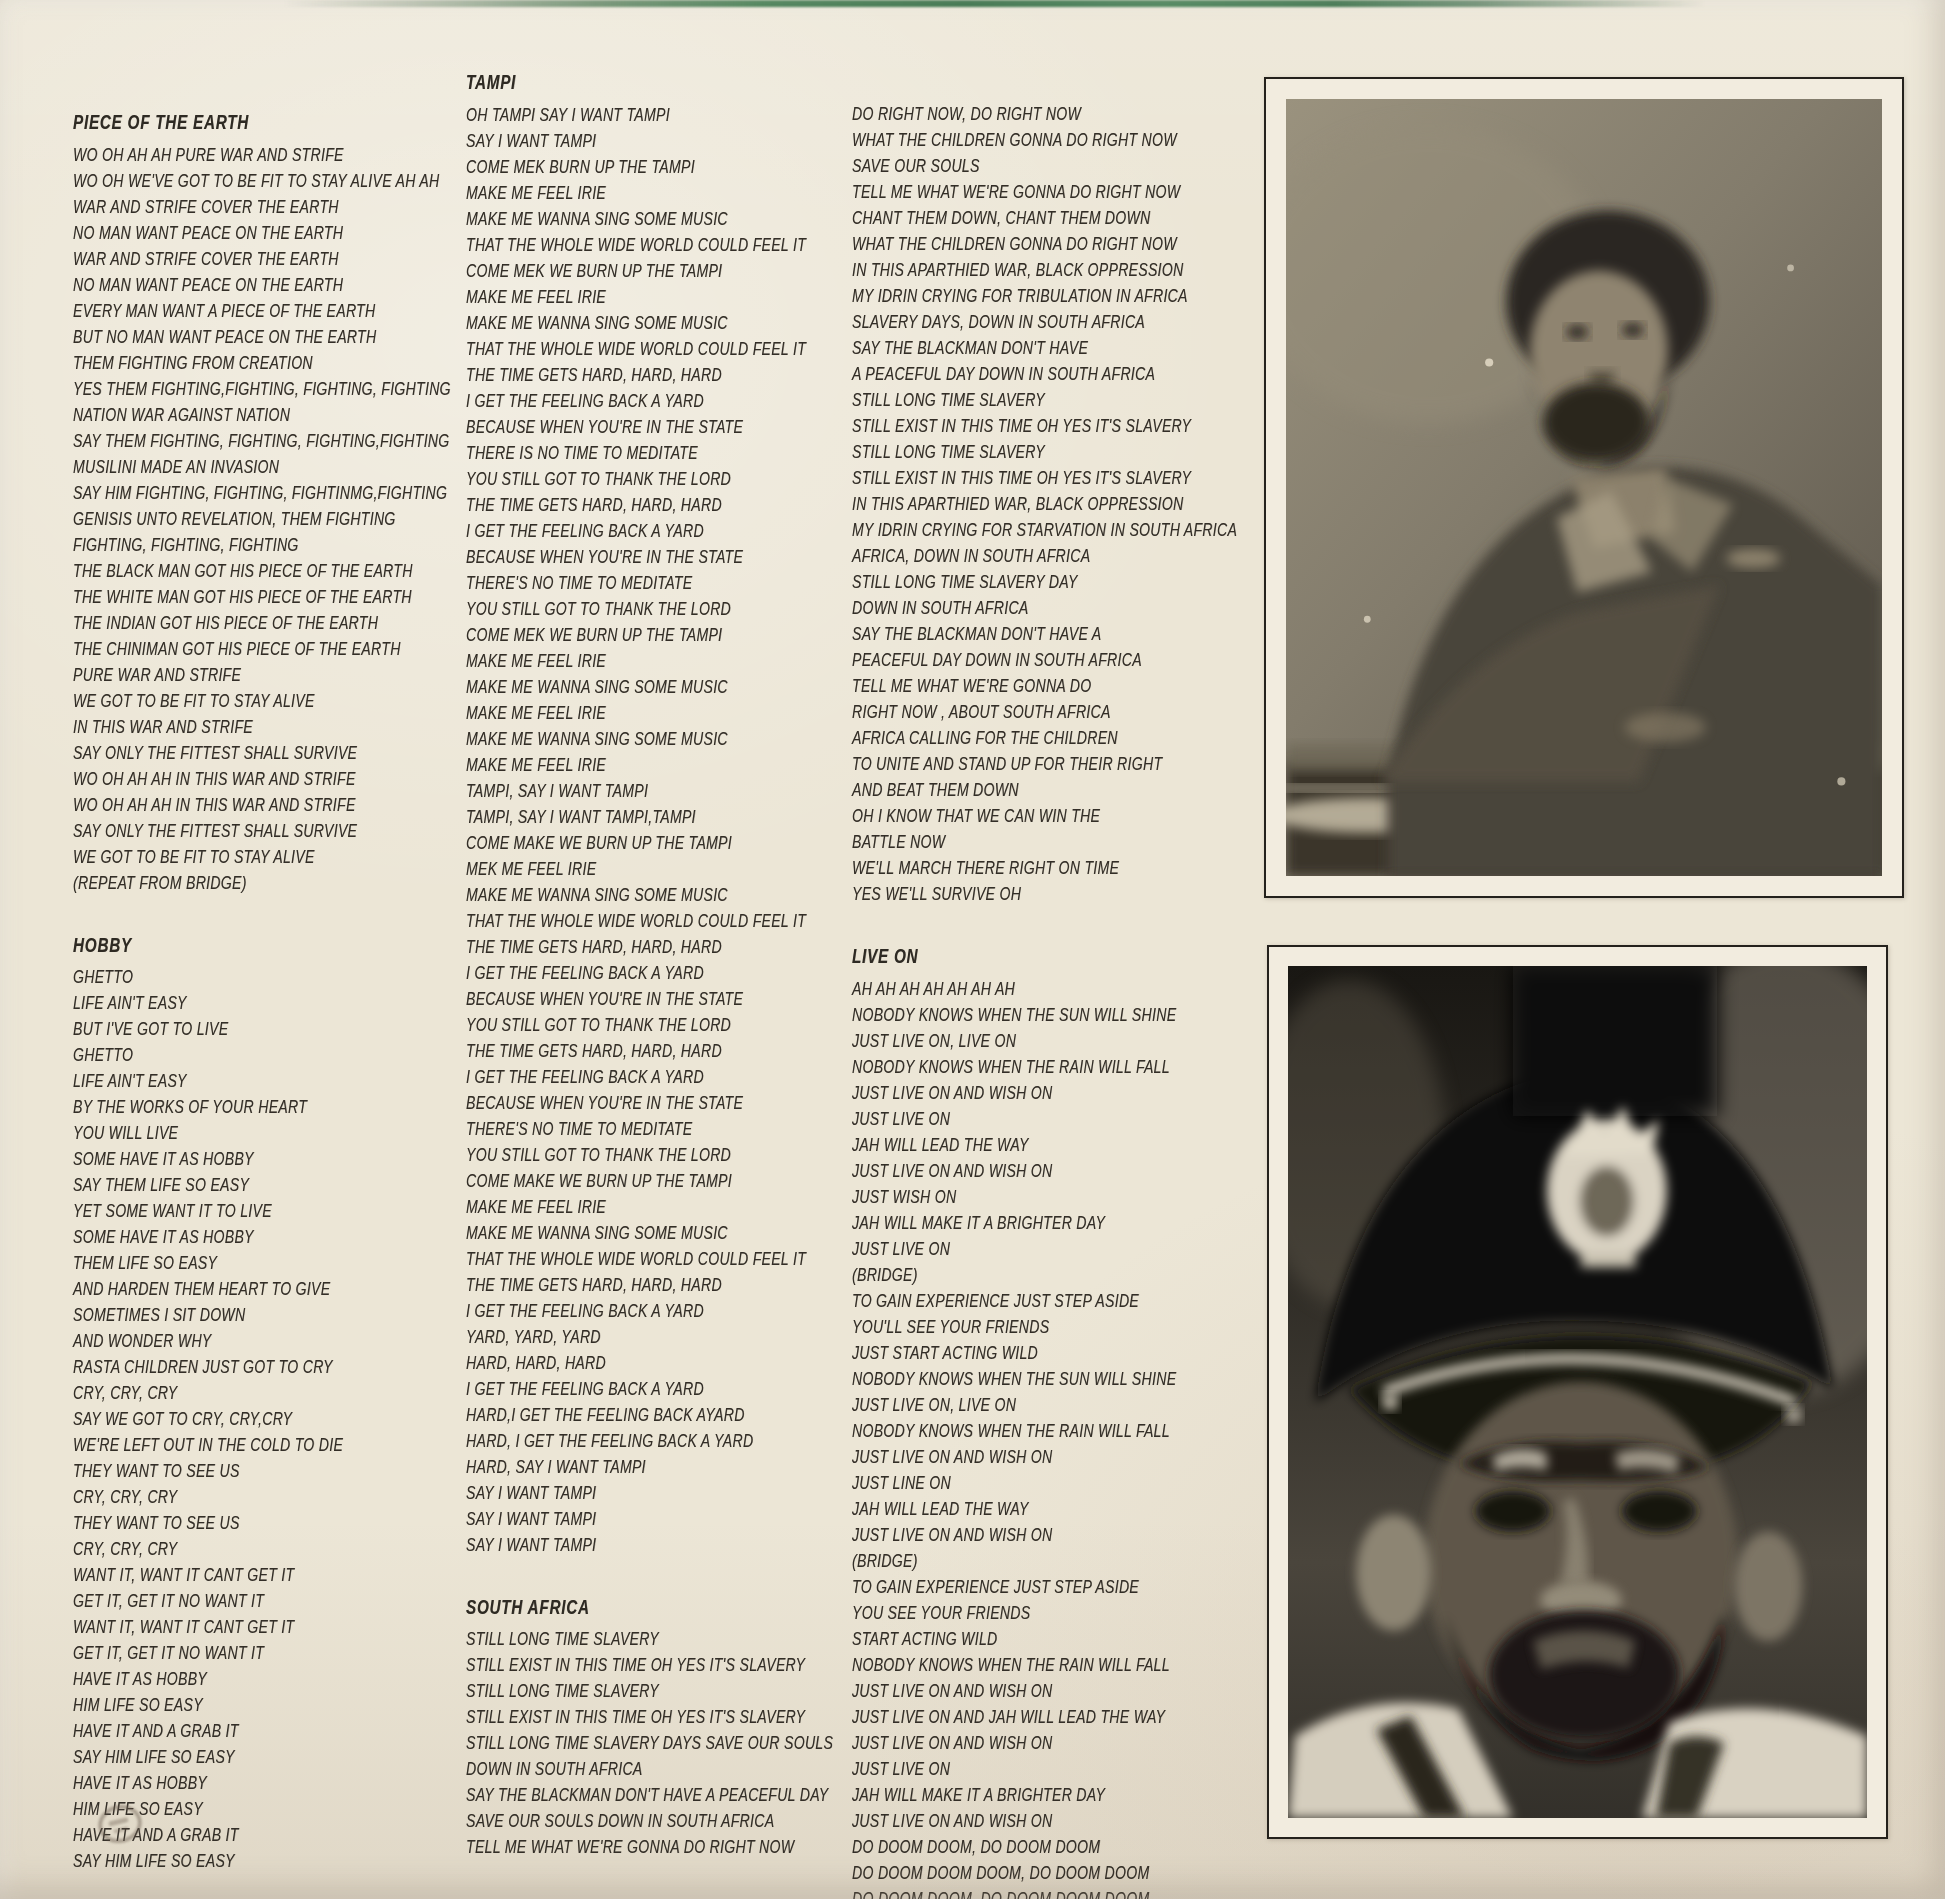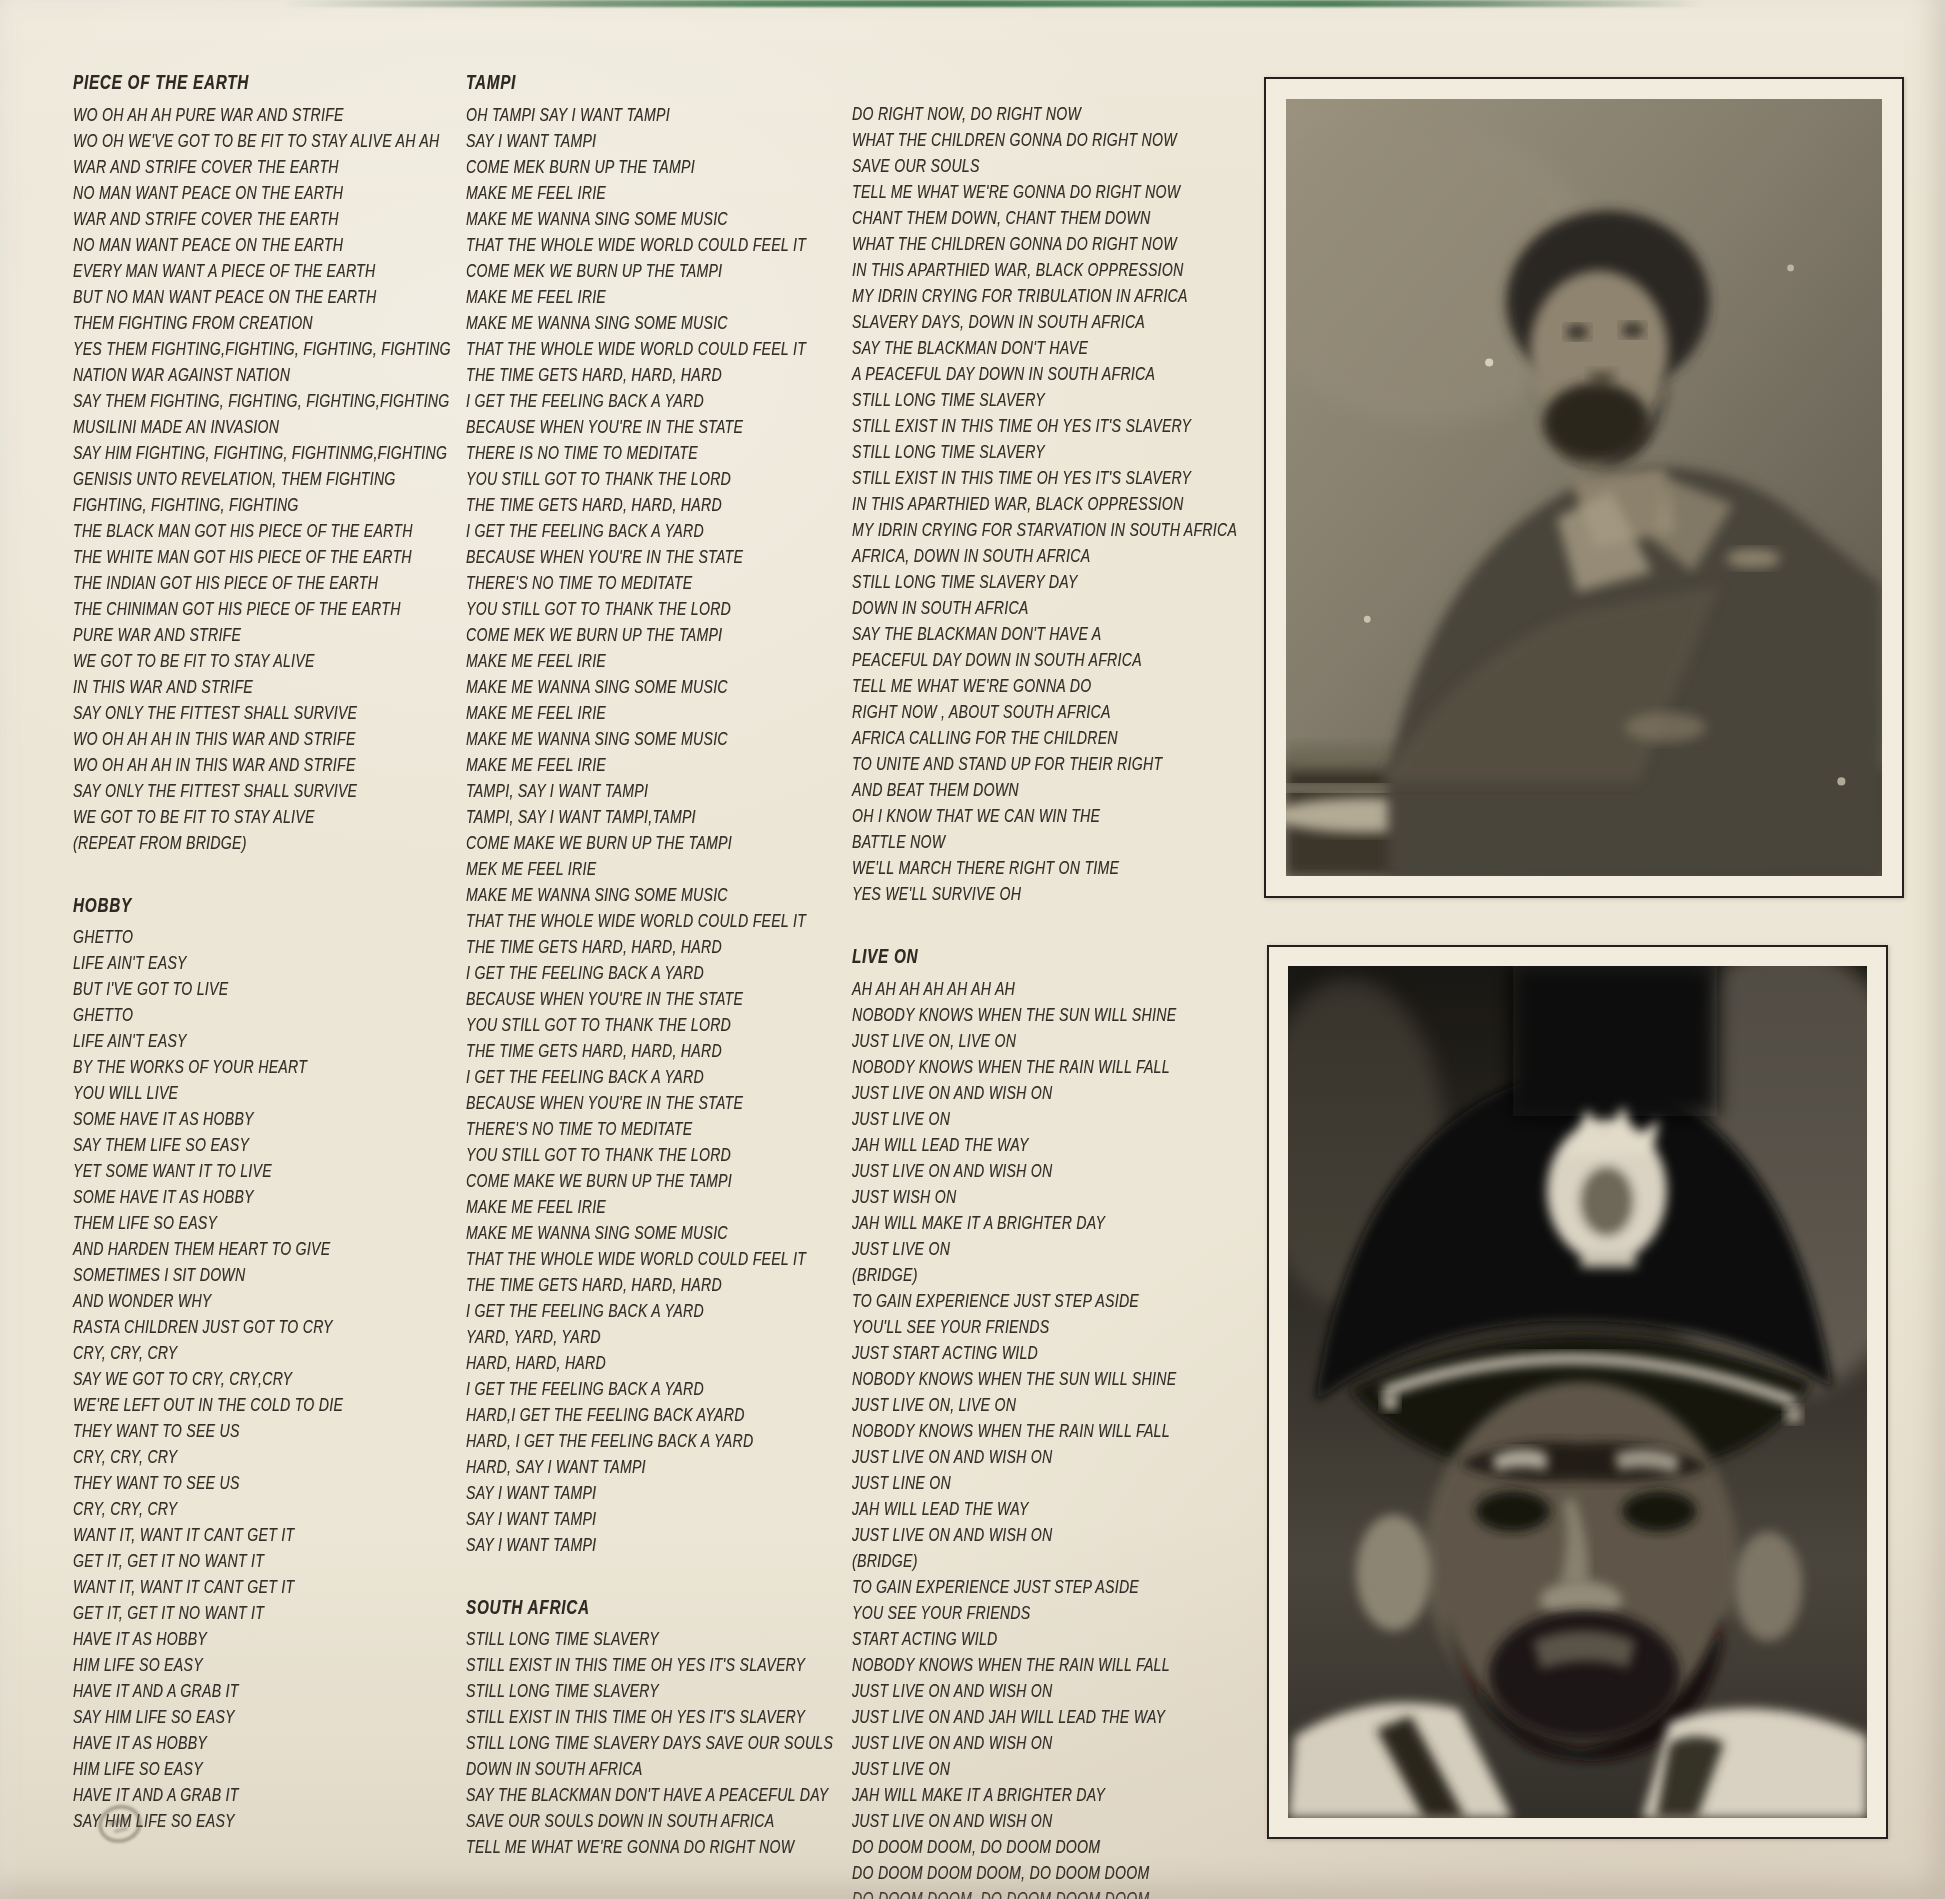--- a/index.html
+++ b/index.html
@@ -19,21 +19,21 @@
     box-shadow:inset -9.4px -12px 31px rgba(120,104,86,0.25), inset 6.7px 4px 20px rgba(255,255,255,0.25);}
   
   .green-strip{position:absolute;top:0;left:283px;width:1422px;height:7.4px;
     filter:blur(0.8px);
     background:linear-gradient(90deg,
       rgba(80,110,85,0) 0%, rgba(84,116,88,0.35) 9%, rgba(62,110,70,0.75) 22%,
       #3e7a4c 34%, #2f6b40 48%, #417e52 62%, #356f45 74%, rgba(70,115,82,0.8) 84%,
       rgba(90,125,96,0.35) 94%, rgba(90,125,96,0) 100%);}
   
   .col{position:absolute;top:69px;}
-  #col1{left:73px;width:512px;}
+  #col1{left:73px;width:512px;margin-top:40px;}
   #col2{left:466px;width:539px;}
   #col3{left:852px;width:553px;}
   .col-inner{transform:scaleX(0.78);transform-origin:0 0;}
   .section{margin:0;}
   .section + .section{margin-top:36px;}
   .section.no-title{margin-top:32px;}
   .col .section:first-child.no-title{margin-top:32px;}
   .section-title{
     font-size:19.5px;line-height:26px;font-weight:bold;font-style:italic;
     letter-spacing:1px;color:#2e2a23;margin-bottom:6.7px;

